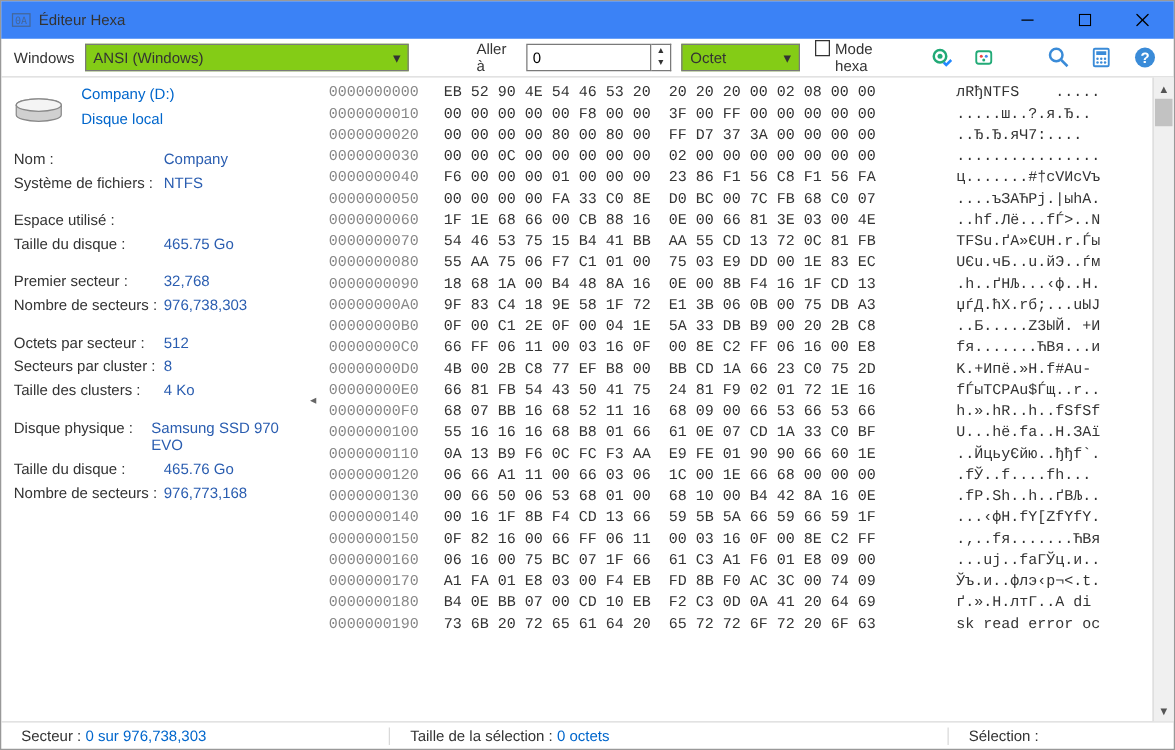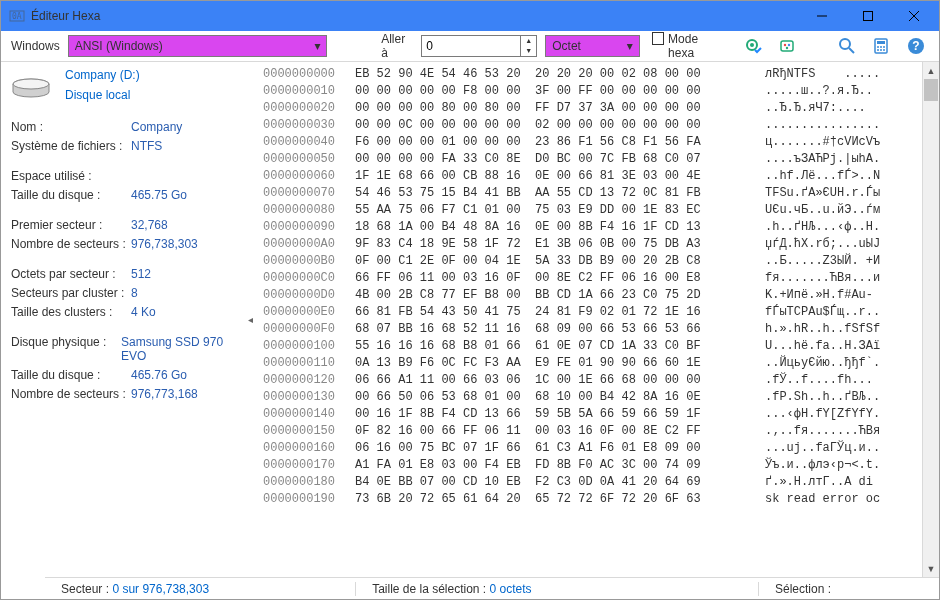--- a/index.html
+++ b/index.html
@@ -8,21 +8,21 @@
   
   .titlebar { height:30px; display:flex; align-items:center; padding:0 2px 0 8px; background:#3b82f6; }
   .app-icon { width:16px; height:16px; margin-right:6px; }
   .title-text { flex:1; font-size:12px; }
   .winbtns { display:flex; }
   .winbtn { width:46px; height:30px; display:flex; align-items:center; justify-content:center; }
   .winbtn svg { display:block; }
   
   .toolbar { height:30px; display:flex; align-items:center; padding:2px 10px; gap:8px; }
   .toolbar .lbl { font-size:12px; }
-  .select-wrap { position:relative; display:inline-flex; align-items:center; border:1px solid #7a7a7a; height:22px; background:#d946ef; }
+  .select-wrap { position:relative; display:inline-flex; align-items:center; border:1px solid #7a7a7a; height:22px; background:#84cc16; }
   .select-wrap.enc { width:275px; }
   .select-wrap.octet { width:100px; }
   .select-wrap .seltxt { padding:0 6px; flex:1; }
   .select-wrap .arrow { width:18px; text-align:center; color:#333; }
   .goto-input { border:1px solid #7a7a7a; height:22px; width:100px; padding:0 4px; font:inherit; }
   .spinner { width:16px; height:22px; border:1px solid #7a7a7a; border-left:none; display:flex; flex-direction:column; }
   .spinner div { flex:1; display:flex; align-items:center; justify-content:center; font-size:7px; line-height:0; }
   .checkbox-wrap { display:inline-flex; gap:4px; margin-left:4px; }
   .checkbox-wrap .box { width:13px; height:13px; border:1px solid #333; background:#fff; }
   .toolbar-fill { flex:1; }
@@ -45,21 +45,21 @@
   .hex-content { flex:1; overflow:hidden; font-family: Consolas, "Courier New", monospace; font-size:12px; line-height:17px; white-space:pre; padding:4px 0 0 6px; }
   .hex-row { display:flex; }
   .col-off { width:92px; color:#888; }
   .col-hex { width:400px; letter-spacing:0; }
   .col-asc { flex:1; padding-left:10px; }
   .scrollbar { width:17px; background:#f0f0f0; border-left:1px solid #d9d9d9; position:relative; }
   .scrollbar .up, .scrollbar .down { height:17px; display:flex; align-items:center; justify-content:center; font-size:9px; color:#555; }
   .scrollbar .down { position:absolute; bottom:0; width:100%; }
   .scrollbar .thumb { position:absolute; top:17px; left:1px; right:1px; height:22px; background:#c2c2c2; }
   
-  .statusbar { height:22px; border-top:1px solid #d9d9d9; display:flex; align-items:center; font-size:12px; padding:0 10px; gap:10px;margin-left:44px; }
+  .statusbar { height:22px; border-top:1px solid #d9d9d9; display:flex; align-items:center; font-size:12px; padding:0 10px; gap:10px; }
   .statusbar .cell { padding:0 6px; }
   .statusbar .sep { width:1px; height:14px; background:#d9d9d9; }
   .stat-label { color:#333; }
   .stat-val { color:#0066cc; }
 </style>
 </head>
 <body>
 <div class="window">
 
 <div class="titlebar">

